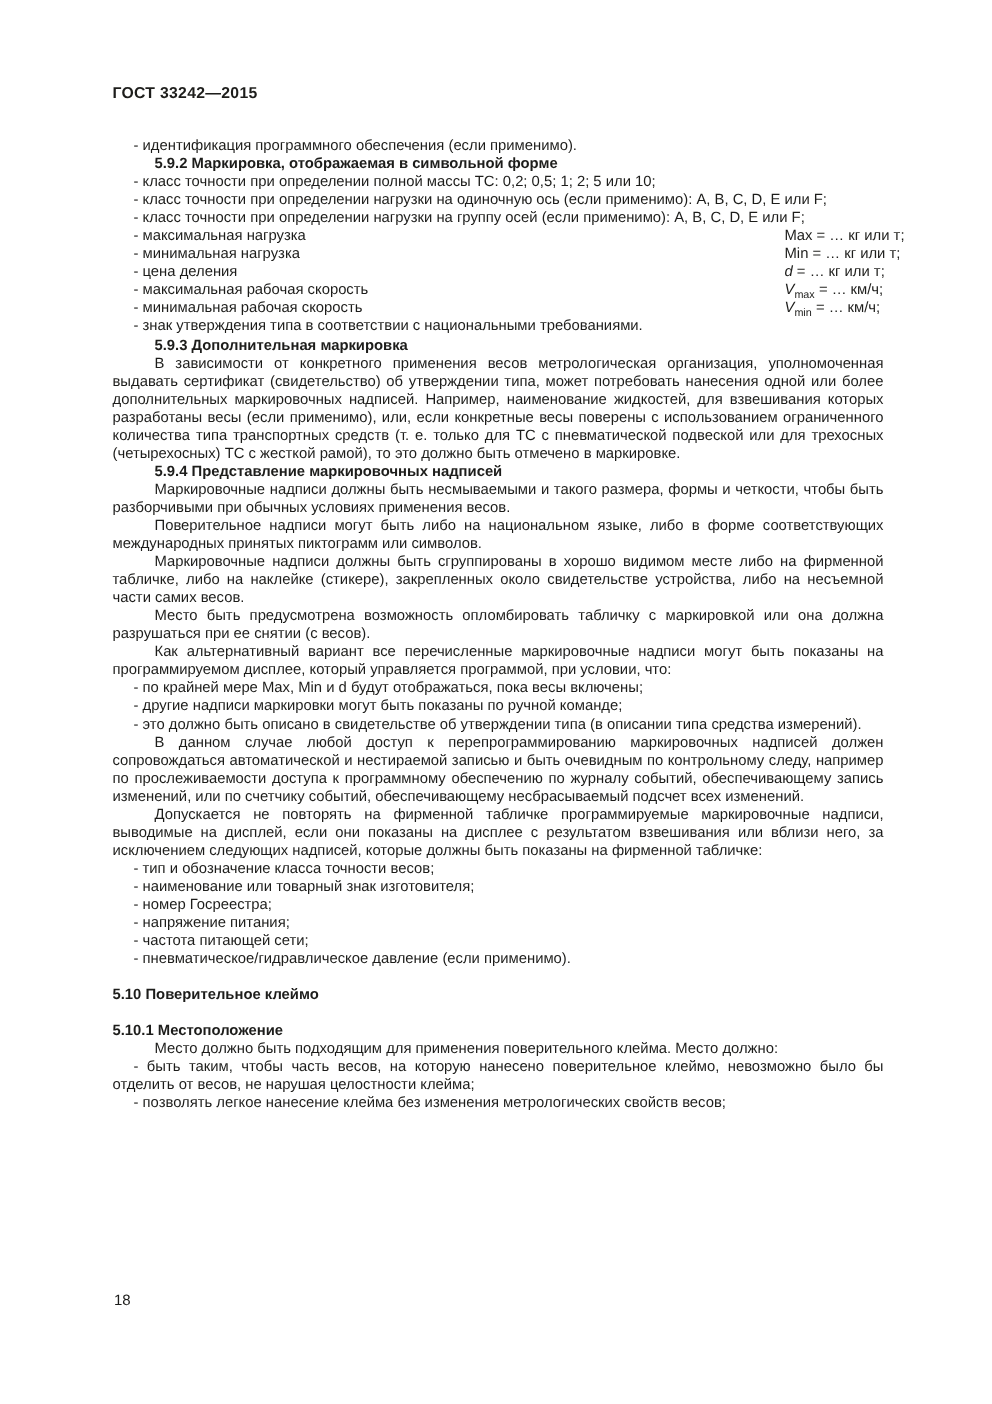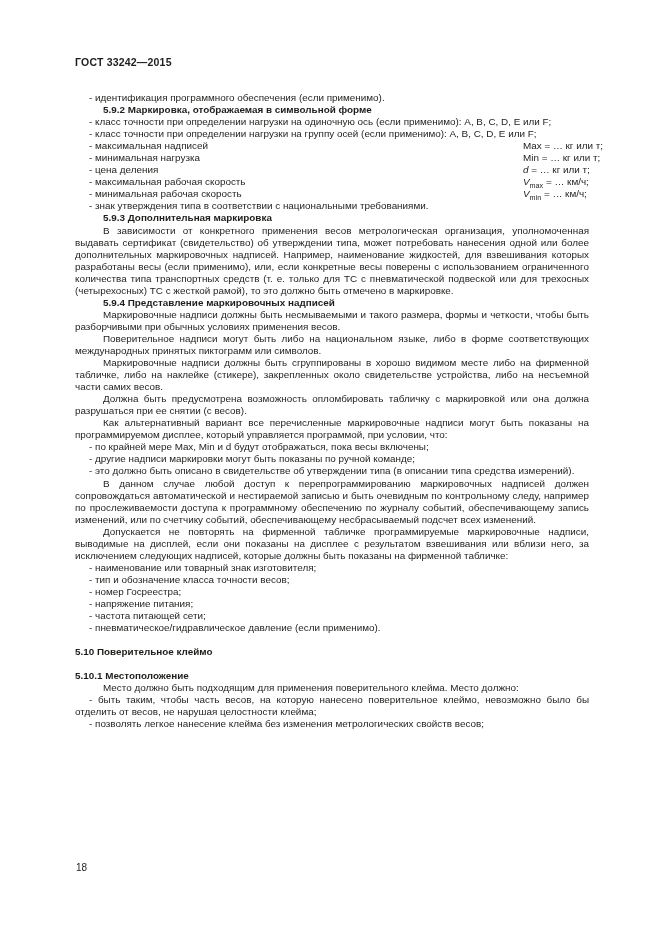--- a/index.html
+++ b/index.html
@@ -52,43 +52,44 @@
 </style>
 </head>
 <body>
 
 <div class="page">
   <div class="doc-header">ГОСТ 33242—2015</div>
 
   <div class="content">
       <div class="item">- идентификация программного обеспечения (если применимо).</div>
       <div class="heading">5.9.2 Маркировка, отображаемая в символьной форме</div>
+      <div class="item">- класс точности при определении полной массы ТС: 0,2; 0,5; 1; 2; 5 или 10;</div>
       <div class="item">- класс точности при определении нагрузки на одиночную ось (если применимо): A, B, C, D, E или F;</div>
       <div class="item">- класс точности при определении нагрузки на группу осей (если применимо): A, B, C, D, E или F;</div>
-      <div class="row"><span>- максимальная надписей</span><span class="row-value"><span>Max = … кг или т;</span></span></div>
+      <div class="row"><span>- максимальная нагрузка</span><span class="row-value"><span>Max = … кг или т;</span></span></div>
       <div class="row"><span>- минимальная нагрузка</span><span class="row-value"><span>Min = … кг или т;</span></span></div>
       <div class="row"><span>- цена деления</span><span class="row-value"><i>d</i><span> = … кг или т;</span></span></div>
       <div class="row"><span>- максимальная рабочая скорость</span><span class="row-value"><i>V</i><sub>max</sub><span> = … км/ч;</span></span></div>
       <div class="row"><span>- минимальная рабочая скорость</span><span class="row-value"><i>V</i><sub>min</sub><span> = … км/ч;</span></span></div>
       <div class="item">- знак утверждения типа в соответствии с национальными требованиями.</div>
       <div class="heading">5.9.3 Дополнительная маркировка</div>
       <div class="para">В зависимости от конкретного применения весов метрологическая организация, уполномоченная выдавать сертификат (свидетельство) об утверждении типа, может потребовать нанесения одной или более дополнительных маркировочных надписей. Например, наименование жидкостей, для взвешивания которых разработаны весы (если применимо), или, если конкретные весы поверены с использованием ограниченного количества типа транспортных средств (т. е. только для ТС с пневматической подвеской или для трехосных (четырехосных) ТС с жесткой рамой), то это должно быть отмечено в маркировке.</div>
       <div class="heading">5.9.4 Представление маркировочных надписей</div>
       <div class="para">Маркировочные надписи должны быть несмываемыми и такого размера, формы и четкости, чтобы быть разборчивыми при обычных условиях применения весов.</div>
       <div class="para">Поверительное надписи могут быть либо на национальном языке, либо в форме соответствующих международных принятых пиктограмм или символов.</div>
       <div class="para">Маркировочные надписи должны быть сгруппированы в хорошо видимом месте либо на фирменной табличке, либо на наклейке (стикере), закрепленных около свидетельстве устройства, либо на несъемной части самих весов.</div>
-      <div class="para">Должна быть предусмотрена возможность опломбировать табличку с маркировкой или она должна разрушаться при ее снятии (с весов).</div>
+      <div class="para">Место быть предусмотрена возможность опломбировать табличку с маркировкой или она должна разрушаться при ее снятии (с весов).</div>
       <div class="para">Как альтернативный вариант все перечисленные маркировочные надписи могут быть показаны на программируемом дисплее, который управляется программой, при условии, что:</div>
       <div class="item">- по крайней мере Max, Min и d будут отображаться, пока весы включены;</div>
       <div class="item">- другие надписи маркировки могут быть показаны по ручной команде;</div>
       <div class="item">- это должно быть описано в свидетельстве об утверждении типа (в описании типа средства измерений).</div>
       <div class="para">В данном случае любой доступ к перепрограммированию маркировочных надписей должен сопровождаться автоматической и нестираемой записью и быть очевидным по контрольному следу, например по прослеживаемости доступа к программному обеспечению по журналу событий, обеспечивающему запись изменений, или по счетчику событий, обеспечивающему несбрасываемый подсчет всех изменений.</div>
       <div class="para">Допускается не повторять на фирменной табличке программируемые маркировочные надписи, выводимые на дисплей, если они показаны на дисплее с результатом взвешивания или вблизи него, за исключением следующих надписей, которые должны быть показаны на фирменной табличке:</div>
+      <div class="item">- тип и обозначение класса точности весов;</div>
       <div class="item">- наименование или товарный знак изготовителя;</div>
-      <div class="item">- тип и обозначение класса точности весов;</div>
       <div class="item">- номер Госреестра;</div>
       <div class="item">- напряжение питания;</div>
       <div class="item">- частота питающей сети;</div>
       <div class="item">- пневматическое/гидравлическое давление (если применимо).</div>
       <div class="heading2">5.10 Поверительное клеймо</div>
       <div class="heading2">5.10.1 Местоположение</div>
       <div class="para">Место должно быть подходящим для применения поверительного клейма. Место должно:</div>
       <div class="item">- быть таким, чтобы часть весов, на которую нанесено поверительное клеймо, невозможно было бы отделить от весов, не нарушая целостности клейма;</div>
       <div class="item">- позволять легкое нанесение клейма без изменения метрологических свойств весов;</div>
     </div>

